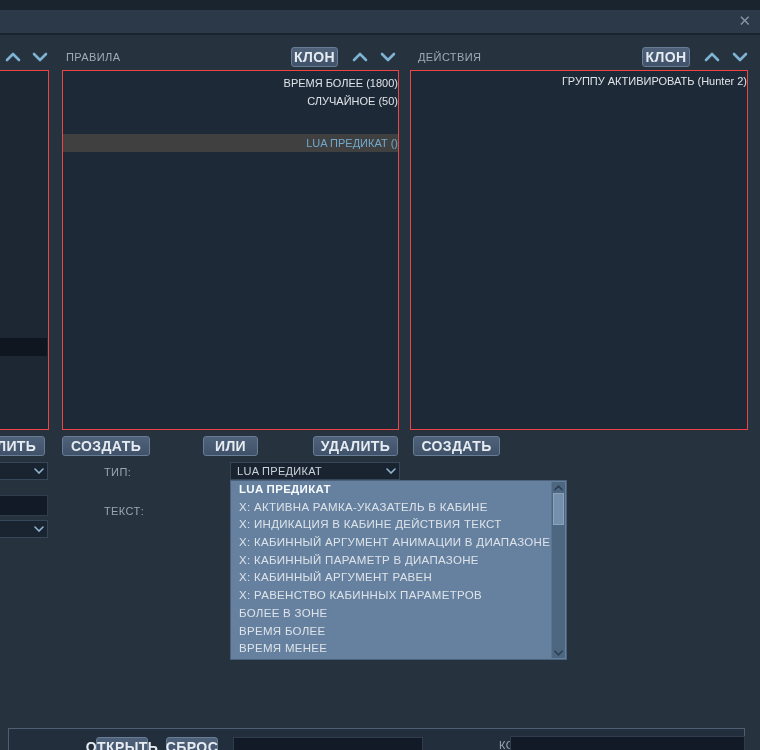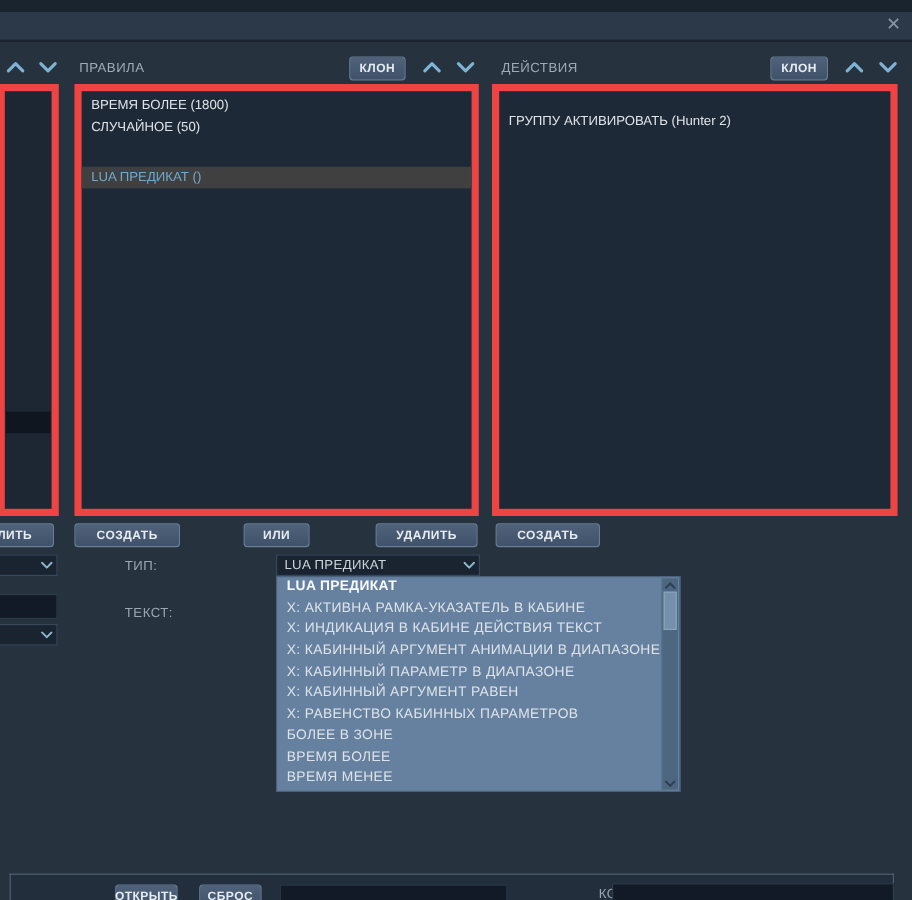--- a/index.html
+++ b/index.html
@@ -14,25 +14,25 @@
   .titlebar{left:0;top:0;width:760px;height:10px;background:#1a242f;}
   .headerbar{left:0;top:10px;width:760px;height:23px;background:#2c3948;border-bottom:2px solid #1a232e;}
   .close{position:absolute;right:9px;top:2px;color:#8794a3;font-size:15px;line-height:18px;cursor:default;}
   
   .sec-label{color:#a0abb7;font-size:11px;letter-spacing:.4px;}
   .chv-btn{width:20px;height:14px;display:flex;align-items:center;justify-content:center;cursor:pointer;}
   .btn{
     display:flex;align-items:center;justify-content:center;
     background:linear-gradient(#506279,#40526a);
     border:1px solid #667d95;border-radius:3px;
-    color:#e6ecf2;font-size:10px;font-weight:bold;letter-spacing:.4px;
+    color:#e6ecf2;font-size:14px;font-weight:bold;letter-spacing:.4px;
     box-sizing:border-box;cursor:pointer;
   }
   
-  .panel{background:#1e2937;border:6px solid #ef4444;box-sizing:border-box;}
+  .panel{background:#1e2937;border:1px solid #ef4444;box-sizing:border-box;text-align:right;}
   .panel-cut{left:-2px;top:70px;width:51px;height:360px;background:#1d2734;}
   .panel-rules{left:62px;top:70px;width:337px;height:360px;}
   .panel-actions{left:410px;top:70px;width:338px;height:360px;}
   .list-item{height:18px;line-height:18px;padding-left:8px;font-size:11px;color:#dfe4e9;white-space:nowrap;overflow:hidden;cursor:pointer;}
   .list-item.selected{background:#404040;color:#6fa9cd;margin-top:24px;}
   .cut-sel-row{position:absolute;left:1px;right:1px;top:267px;height:18px;background:#0f1620;cursor:pointer;}
   
   .row-btn{top:436px;height:20px;}
   
   .dd{
@@ -108,21 +108,21 @@
 <div class="abs panel panel-cut">
   <div class="cut-sel-row"></div>
 </div>
 
 <div class="abs panel panel-rules" style="padding-top:3px;">
   <div class="list-item">ВРЕМЯ БОЛЕЕ (1800)</div>
   <div class="list-item">СЛУЧАЙНОЕ (50)</div>
   <div class="list-item selected">LUA ПРЕДИКАТ ()</div>
 </div>
 
-<div class="abs panel panel-actions" style="padding-top:16px;">
+<div class="abs panel panel-actions" style="padding-top:1px;">
   <div class="list-item">ГРУППУ АКТИВИРОВАТЬ (Hunter 2)</div>
 </div>
 
 <div class="abs btn row-btn" style="left:-42px;width:87px;">УДАЛИТЬ</div>
 <div class="abs btn row-btn" style="left:62px;width:88px;">СОЗДАТЬ</div>
 <div class="abs btn row-btn" style="left:203px;width:55px;">ИЛИ</div>
 <div class="abs btn row-btn" style="left:313px;width:85px;">УДАЛИТЬ</div>
 <div class="abs btn row-btn" style="left:413px;width:87px;">СОЗДАТЬ</div>
 
 <div class="abs dd" style="left:-60px;top:462px;width:108px;height:18px;">

